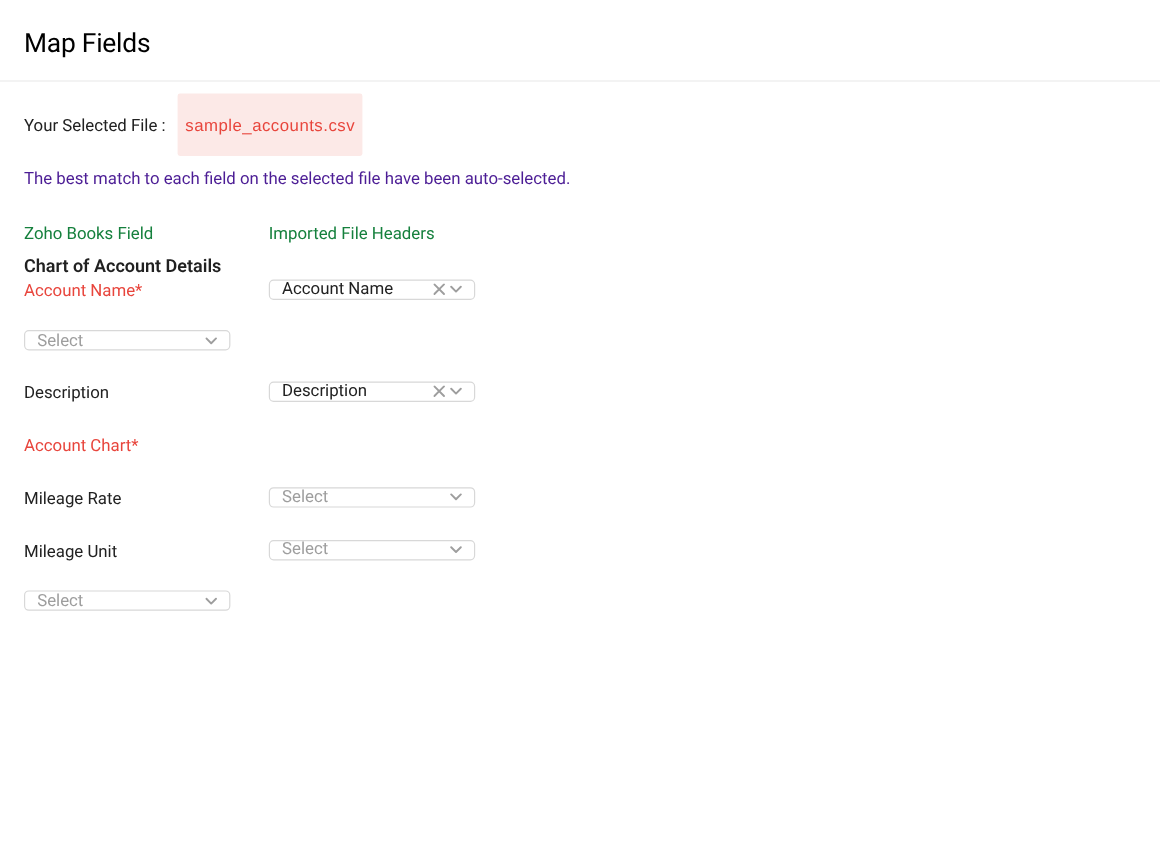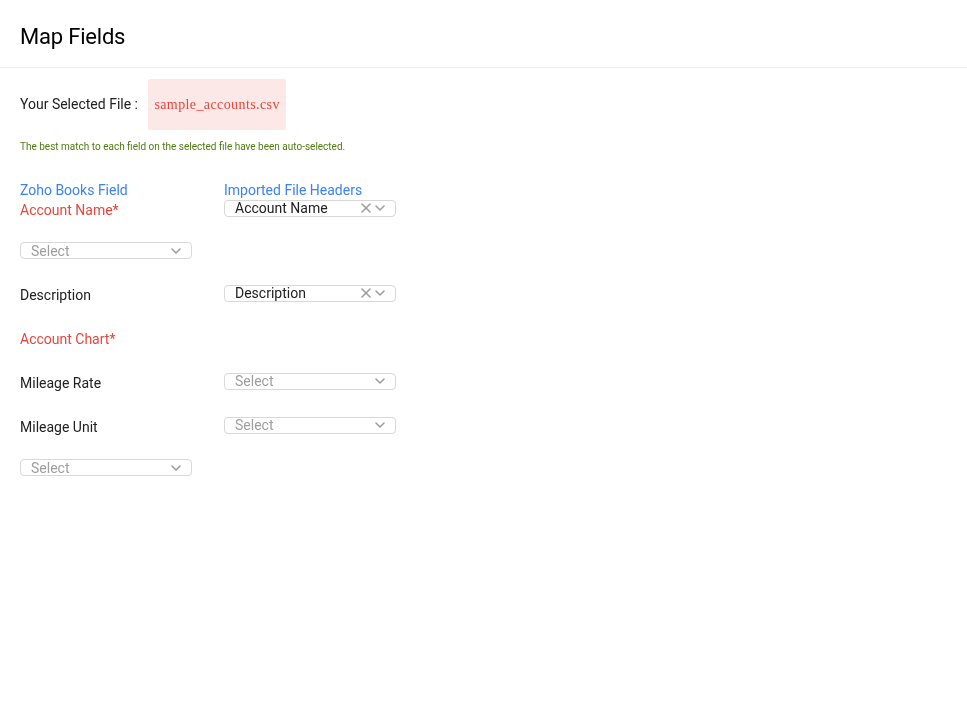--- a/index.html
+++ b/index.html
@@ -24,42 +24,42 @@
   }
   .content {
     padding: 0 20px 20px 20px;
   }
   .file-line {
     margin-top: 28px;
     font-size: 14px;
     color: #212121;
   }
   .file-name {
-    font-family: Liberation Serif, serif;
+    font-family: Liberation Sans, sans-serif;
     color: #e8453c;
     background: #fce9e7;
     padding: 18px 6px;
     border-radius: 2px;
     letter-spacing: 0.4px;
   }
   .info1 {
     margin-top: 28px;
-    font-size: 10px;
-    color: #4d7c0f;
+    font-size: 14px;
+    color: #4c1d95;
   }
   .info2 {
     margin-top: 26px;
     font-size: 14px;
     color: #212121;
     line-height: 1.45;
   }
   .columns-header {
     margin-top: 30px;
     display: flex;
-    color: #3b82f6;
+    color: #15803d;
     font-size: 14px;
   }
   .col-left-h {
     width: 204px;
   }
   .col-right-h {}
   .section-title {
     margin-top: 10px;
     font-size: 15px;
     font-weight: 600;
@@ -144,20 +144,21 @@
     <span class="file-name">sample_accounts.csv</span>
   </div>
 
   <div class="info1">The best match to each field on the selected file have been auto-selected.</div>
 
   <div class="columns-header">
     <div class="col-left-h">Zoho Books Field</div>
     <div class="col-right-h">Imported File Headers</div>
   </div>
 
+  <div class="section-title">Chart of Account Details</div>
 
   <div class="fields" id="fields-container">
       <div class="field-row">
         <div class="field-label required">Account Name*</div>
         <div class="select-box">
           <span class="select-value">Account Name</span>
           <span class="select-icons">
             <span class="x-icon">
               <svg viewBox="0 0 10 10" width="10" height="10">
                 <line x1="1" y1="1" x2="9" y2="9" stroke="currentColor" stroke-width="1.6" stroke-linecap="round"></line>

